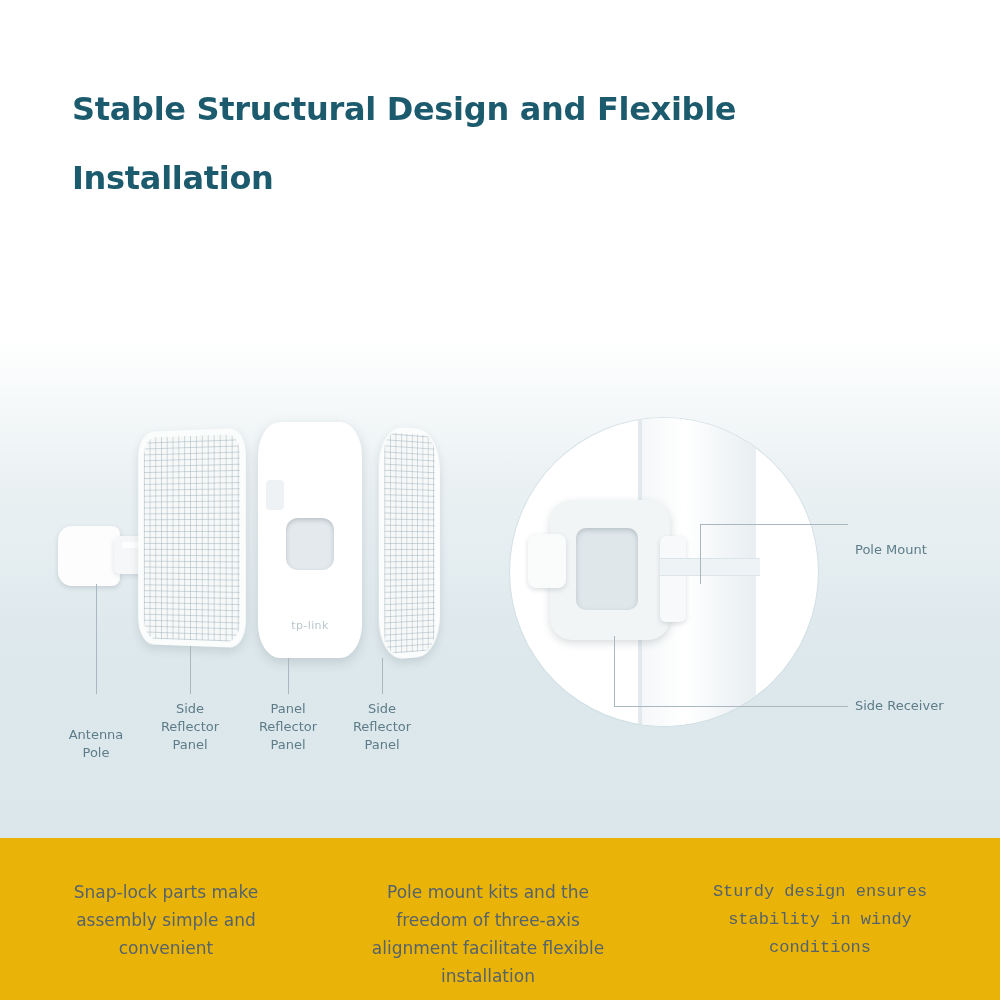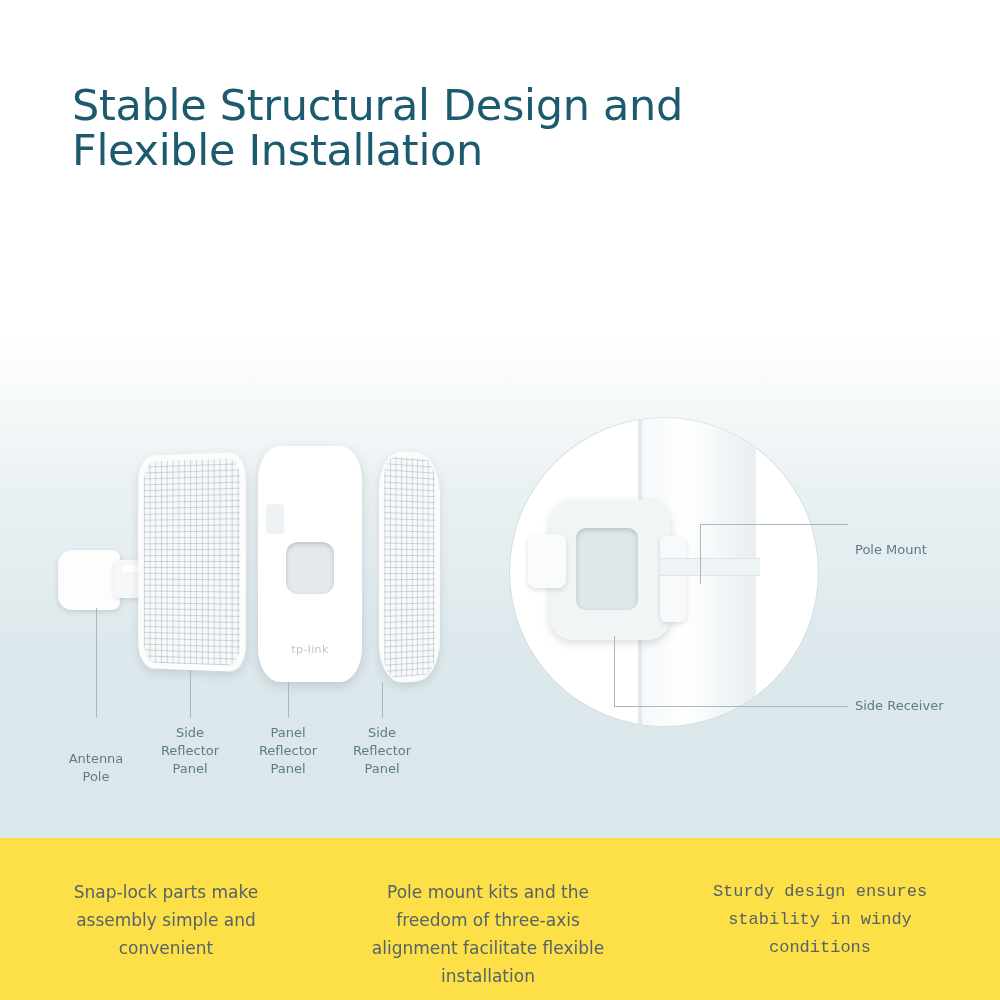--- a/index.html
+++ b/index.html
@@ -28,41 +28,41 @@
     width: 1000px;
     height: 838px;
     background: linear-gradient(180deg, #ffffff 0%, #ffffff 40%, #eaf1f3 58%, #dde8ec 78%, #dbe7eb 100%);
   }
   .headline {
     position: absolute;
     left: 72px;
     top: 54px;
     width: 740px;
     color: #1c5a6e;
-    font-size: 43px;
-    line-height: 45px;
-    font-weight: 400;
+    font-size: 32px;
+    line-height: 69px;
+    font-weight: 700;
     letter-spacing: -0.3px;
   }
   .subhead {
     position: absolute;
     left: 72px;
     top: 200px;
     width: 740px;
     color: #2e6b7d;
     font-size: 29px;
     line-height: 49px;
     font-weight: 400;
   }
 
   
   .diagram-left {
     position: absolute;
     left: 30px;
-    top: 432px;
+    top: 408px;
     width: 460px;
     height: 380px;
   }
 
   
   .feed-horn {
     position: absolute;
     left: 28px;
     top: 118px;
     width: 62px;
@@ -287,21 +287,21 @@
     white-space: nowrap;
   }
 
   
   .bottom-band {
     position: absolute;
     left: 0;
     top: 838px;
     width: 1000px;
     height: 162px;
-    background: #fde047;
+    background: #eab308;
   }
   .feature {
     position: absolute;
     top: 40px;
     width: 260px;
     text-align: center;
     color: #55636a;
     font-size: 17px;
     line-height: 28px;
   }

